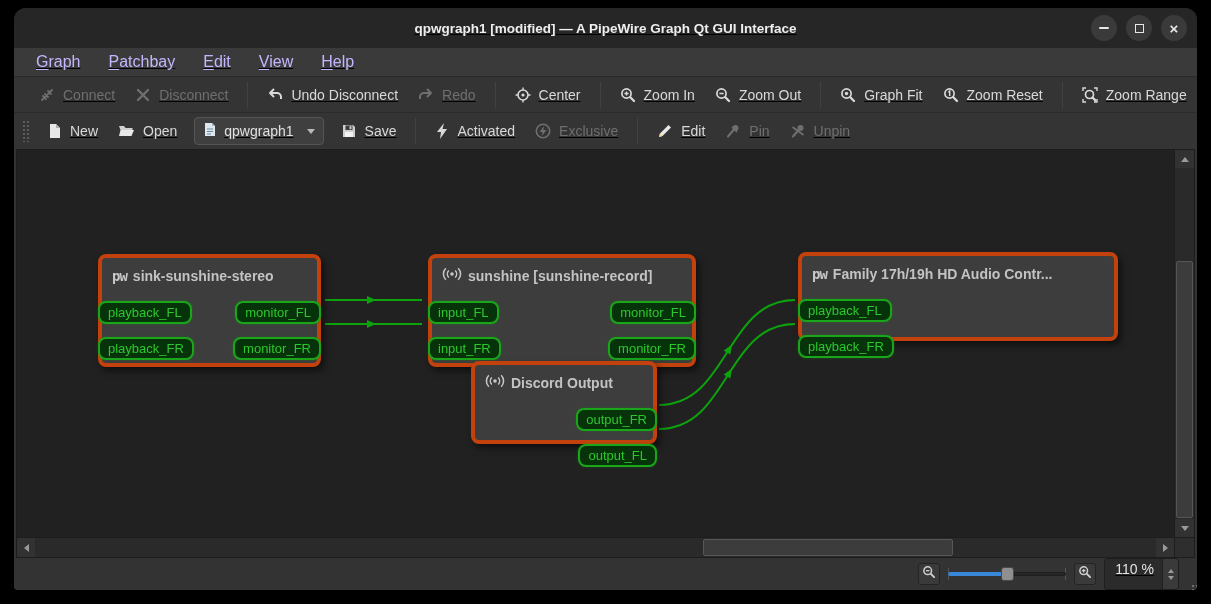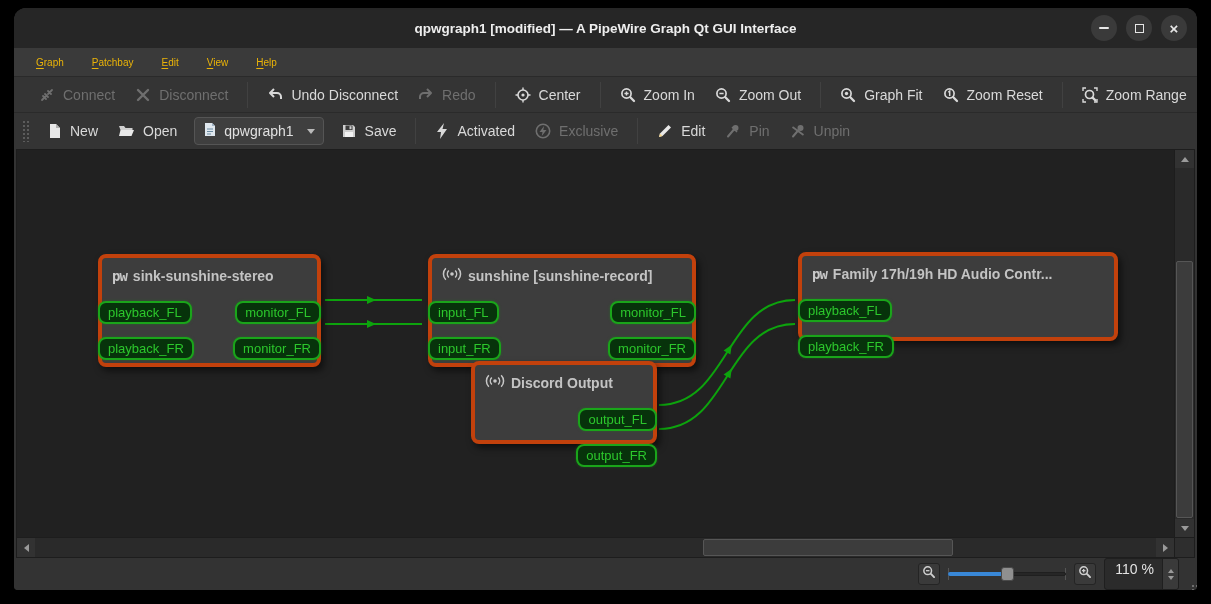--- a/index.html
+++ b/index.html
@@ -1,33 +1,33 @@
 <!DOCTYPE html>
 <html><head>
 <meta charset="utf-8">
 <style>
   * { margin:0; padding:0; box-sizing:border-box; }
   html,body { width:1211px; height:604px; background:#000; font-family:"Liberation Sans","DejaVu Sans",sans-serif; overflow:hidden; }
 
   .window { position:absolute; left:14px; top:8px; width:1183px; height:582px;
             background:#333333; border-radius:12px 12px 4px 4px; overflow:hidden;
-            display:flex; flex-direction:column; }
+            display:flex; flex-direction:column;text-decoration:underline; }
 
   
   .titlebar { height:40px; background:#262626; display:flex; align-items:center; justify-content:center; position:relative; flex:0 0 auto; }
   .titlebar .title { color:#eeeeee; font-weight:bold; font-size:13.5px; }
   .winbtns { position:absolute; right:10px; top:7px; display:flex; gap:9px; }
   .wbtn { width:26px; height:26px; border-radius:50%; background:#3a3a3a; display:flex; align-items:center; justify-content:center; color:#e6e6e6; }
   .wbtn .bar { width:10px; height:2px; background:#e6e6e6; border-radius:1px; }
   .wbtn .sq { width:9px; height:9px; border:1.5px solid #e6e6e6; }
   .wbtn .x { font-size:15px; line-height:1; font-weight:bold; }
 
   
   .menubar { height:28px; background:#3a3a3a; display:flex; align-items:center; padding-left:10px; gap:4px; flex:0 0 auto; }
-  .menuitem { color:#eab308; font-size:10px; padding:3px 12px; border-radius:3px; }
+  .menuitem { color:#c4b5fd; font-size:16px; padding:3px 12px; border-radius:3px; }
   .menuitem u { text-decoration:underline; text-underline-offset:2px; }
 
   
   .toolbar { height:36px; background:#343434; display:flex; align-items:center; padding:0 4px; gap:2px; border-top:1px solid #2a2a2a; flex:0 0 auto; }
   .toolbar.second { height:37px; }
   .thandle { width:8px; height:22px; margin:0 6px 0 4px;
              background-image:radial-gradient(#5c5c5c 1px, transparent 1.2px);
              background-size:4px 4px; }
   .tsep { width:1px; height:26px; background:#272727; border-right:1px solid #414141; margin:0 8px; }
   .tbtn { display:flex; align-items:center; gap:8px; height:28px; padding:0 9px; color:#d9d9d9; font-size:14px; border-radius:3px; white-space:nowrap; }
@@ -388,24 +388,24 @@
 
       <div class="node" style="left:454px; top:211px; width:186px; height:83px;">
         <div class="node-header">
           <span><svg width="20" height="16" viewBox="0 0 20 16">
                 <circle cx="10" cy="8" r="1.8" fill="#c8c8c8"></circle>
                 <path d="M6.8 4.5 a5 5 0 0 0 0 7 M3.8 2.2 a8.3 8.3 0 0 0 0 11.6 M13.2 4.5 a5 5 0 0 1 0 7 M16.2 2.2 a8.3 8.3 0 0 1 0 11.6" stroke="#c8c8c8" stroke-width="1.5" fill="none"></path>
               </svg></span>
           <span>Discord Output</span>
         </div>
         <div class="prow right-only">
+          <span class="port">output_FR</span>
+        </div>
+        <div class="prow right-only">
           <span class="port">output_FL</span>
-        </div>
-        <div class="prow right-only">
-          <span class="port">output_FR</span>
         </div>
       </div>
 
     </div>
 
     <div class="vscroll">
       <div class="sbtn" style="top:0;">
           <span class="tri up"></span>
         </div>
       <div class="vthumb"></div>

